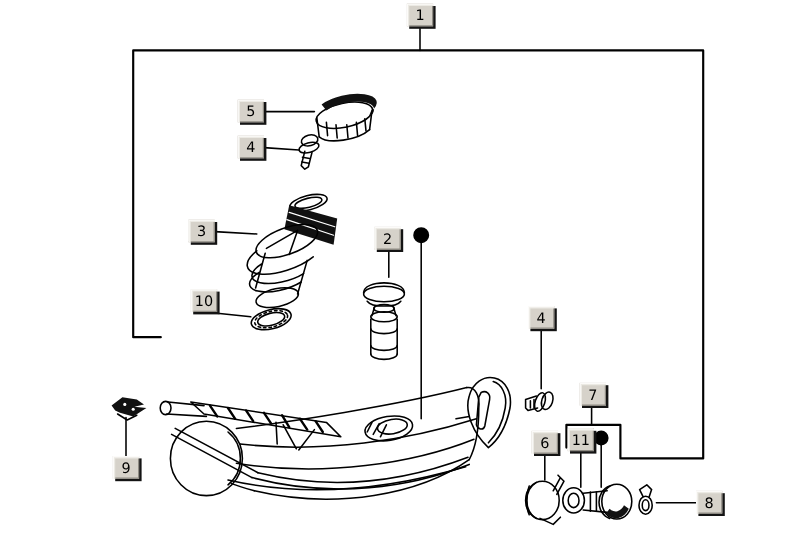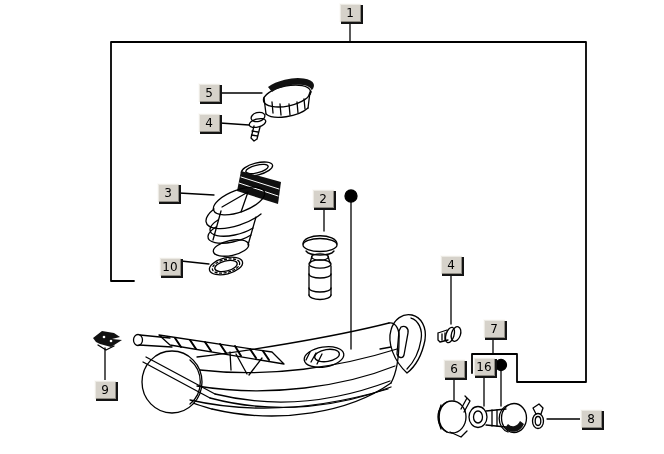--- a/index.html
+++ b/index.html
@@ -159,22 +159,22 @@
         <path d="M536 414 L533 408 M541 414 L543 408 M533 408 L539 404 L543 408"></path>
       </g>
     </g>
   </g>
 </svg>
 
 <div class="plabel" style="left:339px;top:3px">1</div>
 <div class="plabel" style="left:198px;top:83px">5</div>
 <div class="plabel" style="left:198px;top:113px">4</div>
 <div class="plabel" style="left:157px;top:183px">3</div>
-<div class="plabel" style="left:159px;top:257px">10</div>
+<div class="plabel" style="left:159px;top:241px">10</div>
 <div class="plabel" style="left:312px;top:189px">2</div>
 <div class="plabel" style="left:440px;top:255px">4</div>
 <div class="plabel" style="left:483px;top:319px">7</div>
 <div class="plabel" style="left:443px;top:359px">6</div>
-<div class="plabel" style="left:473px;top:357px">16</div>
+<div class="plabel" style="left:473px;top:357px">11</div>
 <div class="plabel" style="left:94px;top:380px">9</div>
 <div class="plabel" style="left:580px;top:409px">8</div>
 
 </div>
 
 </body></html>

